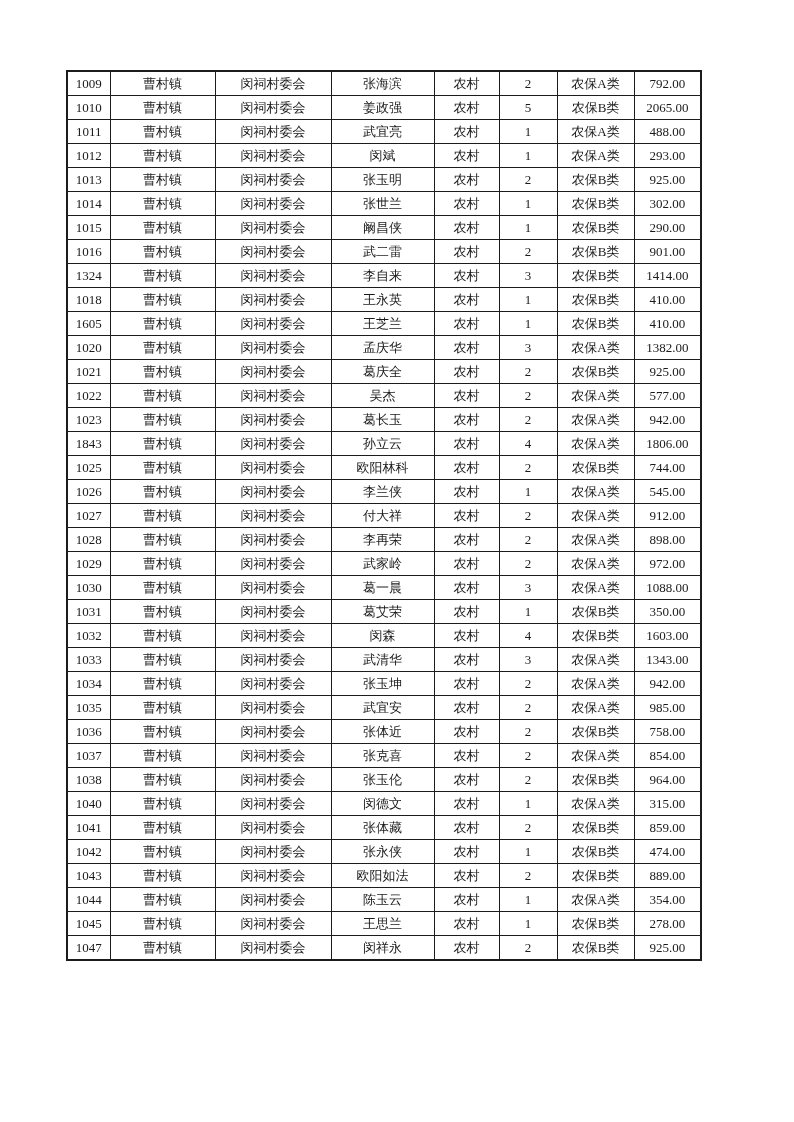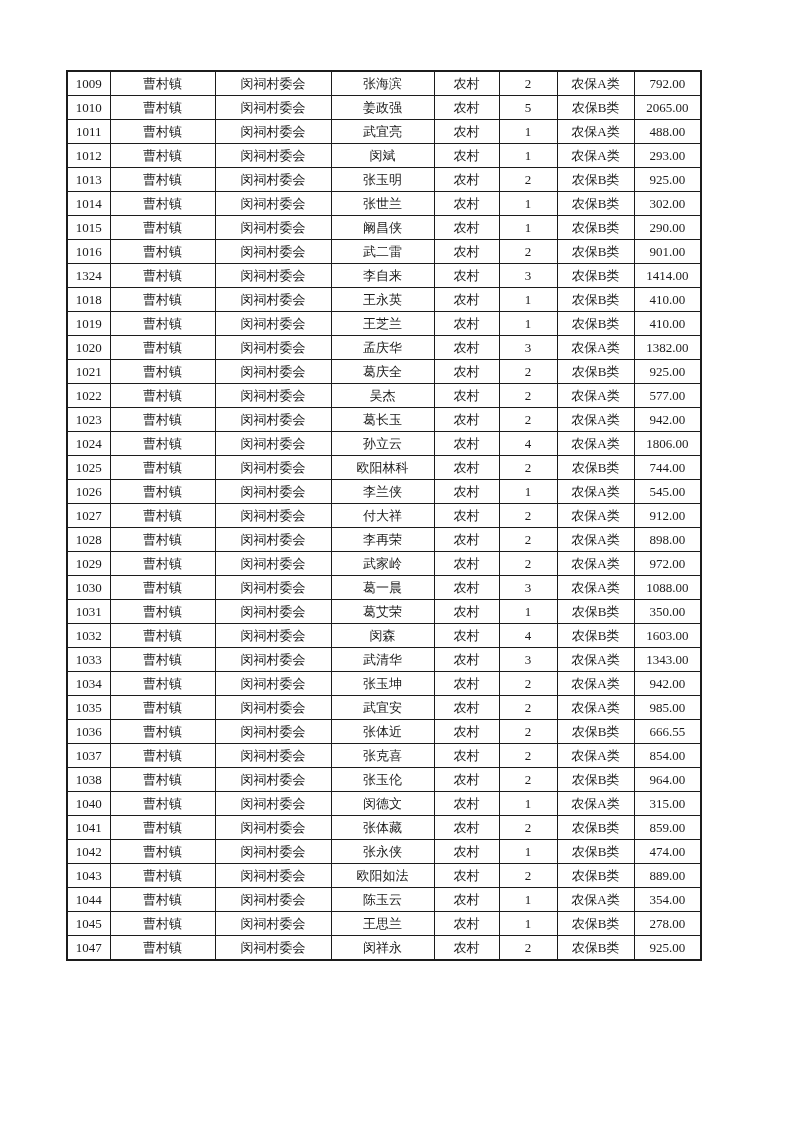--- a/index.html
+++ b/index.html
@@ -166,21 +166,21 @@
             <td>1018</td>
             <td>曹村镇</td>
             <td>闵祠村委会</td>
             <td>王永英</td>
             <td>农村</td>
             <td>1</td>
             <td>农保B类</td>
             <td>410.00</td>
           </tr>
           <tr>
-            <td>1019</td>
+            <td>1605</td>
             <td>曹村镇</td>
             <td>闵祠村委会</td>
             <td>王芝兰</td>
             <td>农村</td>
             <td>1</td>
             <td>农保B类</td>
             <td>410.00</td>
           </tr>
           <tr>
             <td>1020</td>
@@ -216,21 +216,21 @@
             <td>1023</td>
             <td>曹村镇</td>
             <td>闵祠村委会</td>
             <td>葛长玉</td>
             <td>农村</td>
             <td>2</td>
             <td>农保A类</td>
             <td>942.00</td>
           </tr>
           <tr>
-            <td>1024</td>
+            <td>1843</td>
             <td>曹村镇</td>
             <td>闵祠村委会</td>
             <td>孙立云</td>
             <td>农村</td>
             <td>4</td>
             <td>农保A类</td>
             <td>1806.00</td>
           </tr>
           <tr>
             <td>1025</td>
@@ -343,21 +343,21 @@
             <td>985.00</td>
           </tr>
           <tr>
             <td>1036</td>
             <td>曹村镇</td>
             <td>闵祠村委会</td>
             <td>张体近</td>
             <td>农村</td>
             <td>2</td>
             <td>农保B类</td>
-            <td>666.55</td>
+            <td>758.00</td>
           </tr>
           <tr>
             <td>1037</td>
             <td>曹村镇</td>
             <td>闵祠村委会</td>
             <td>张克喜</td>
             <td>农村</td>
             <td>2</td>
             <td>农保A类</td>
             <td>854.00</td>

